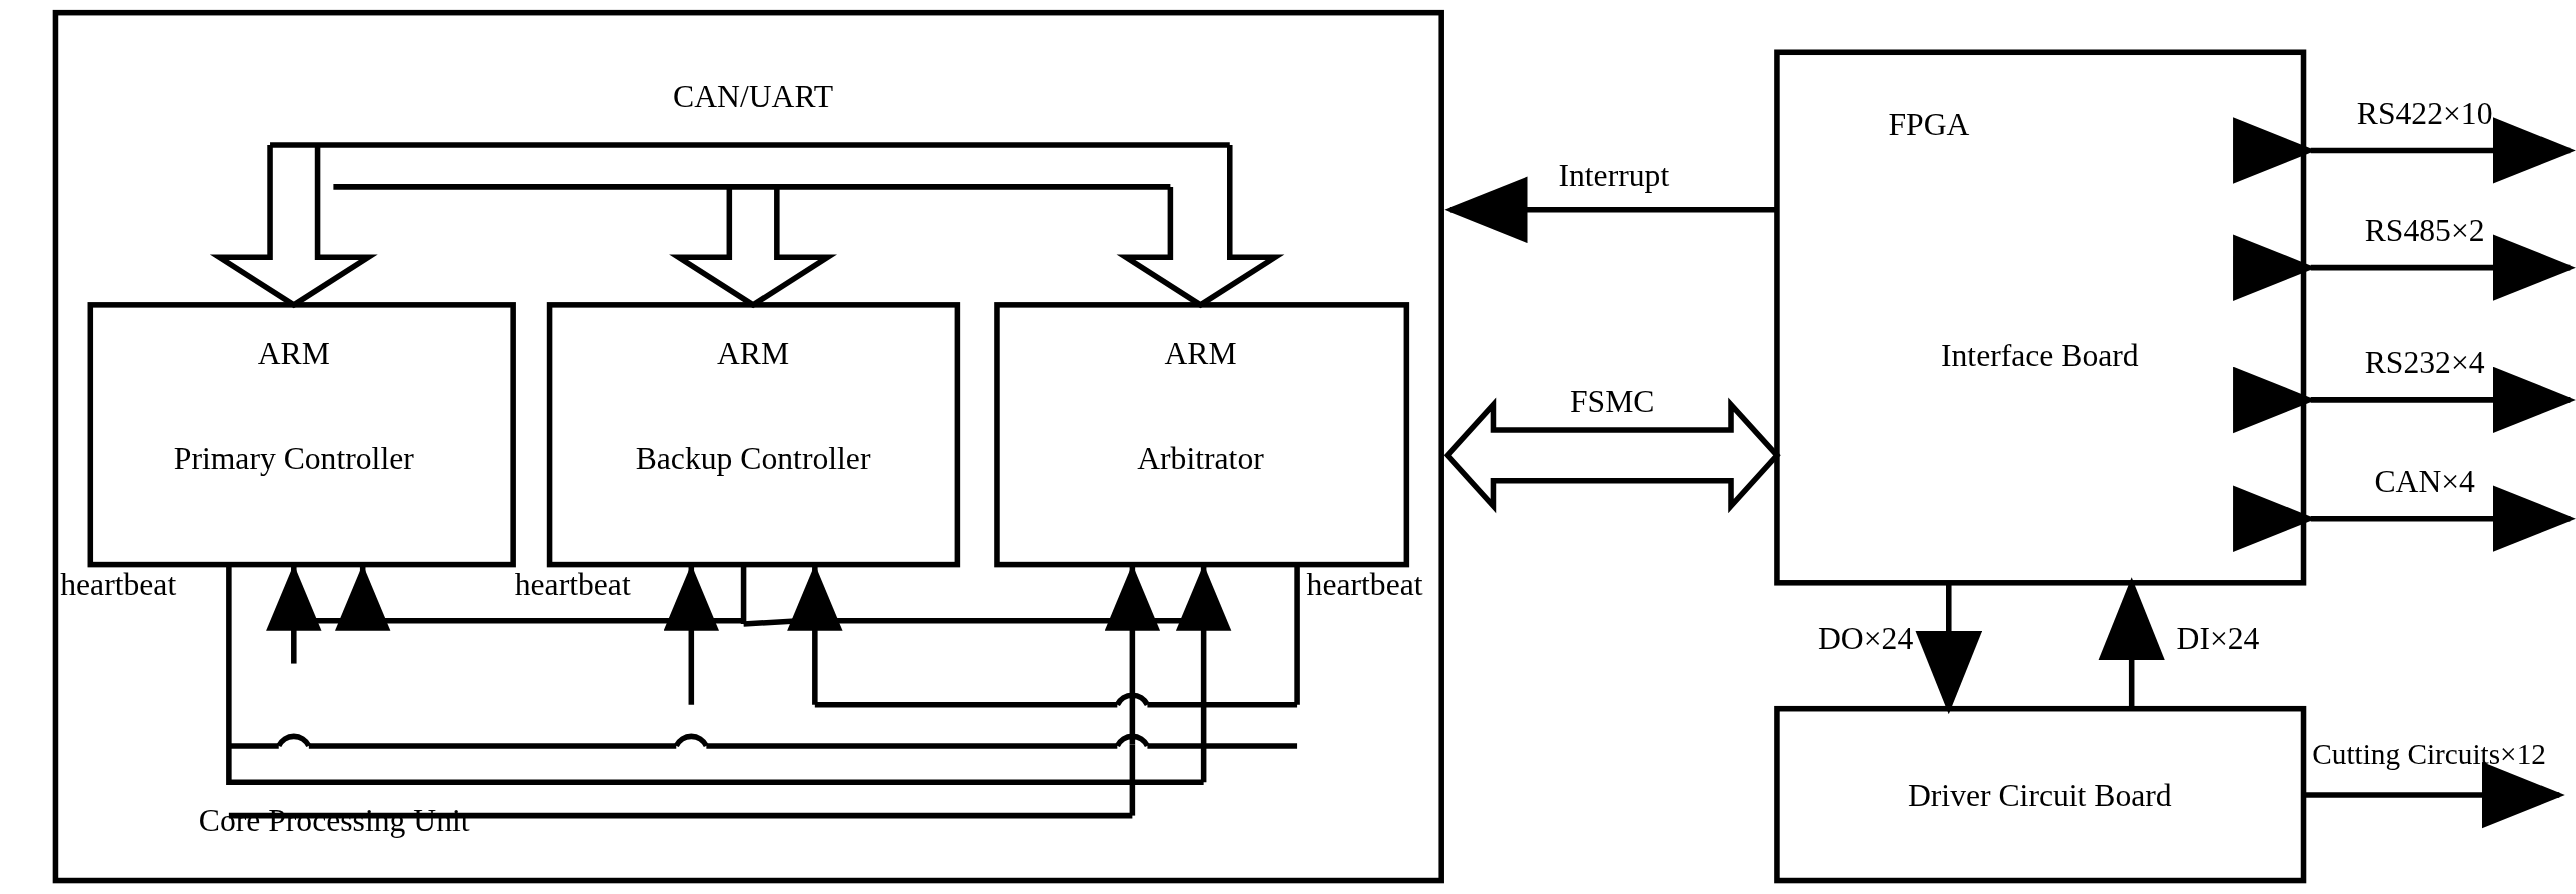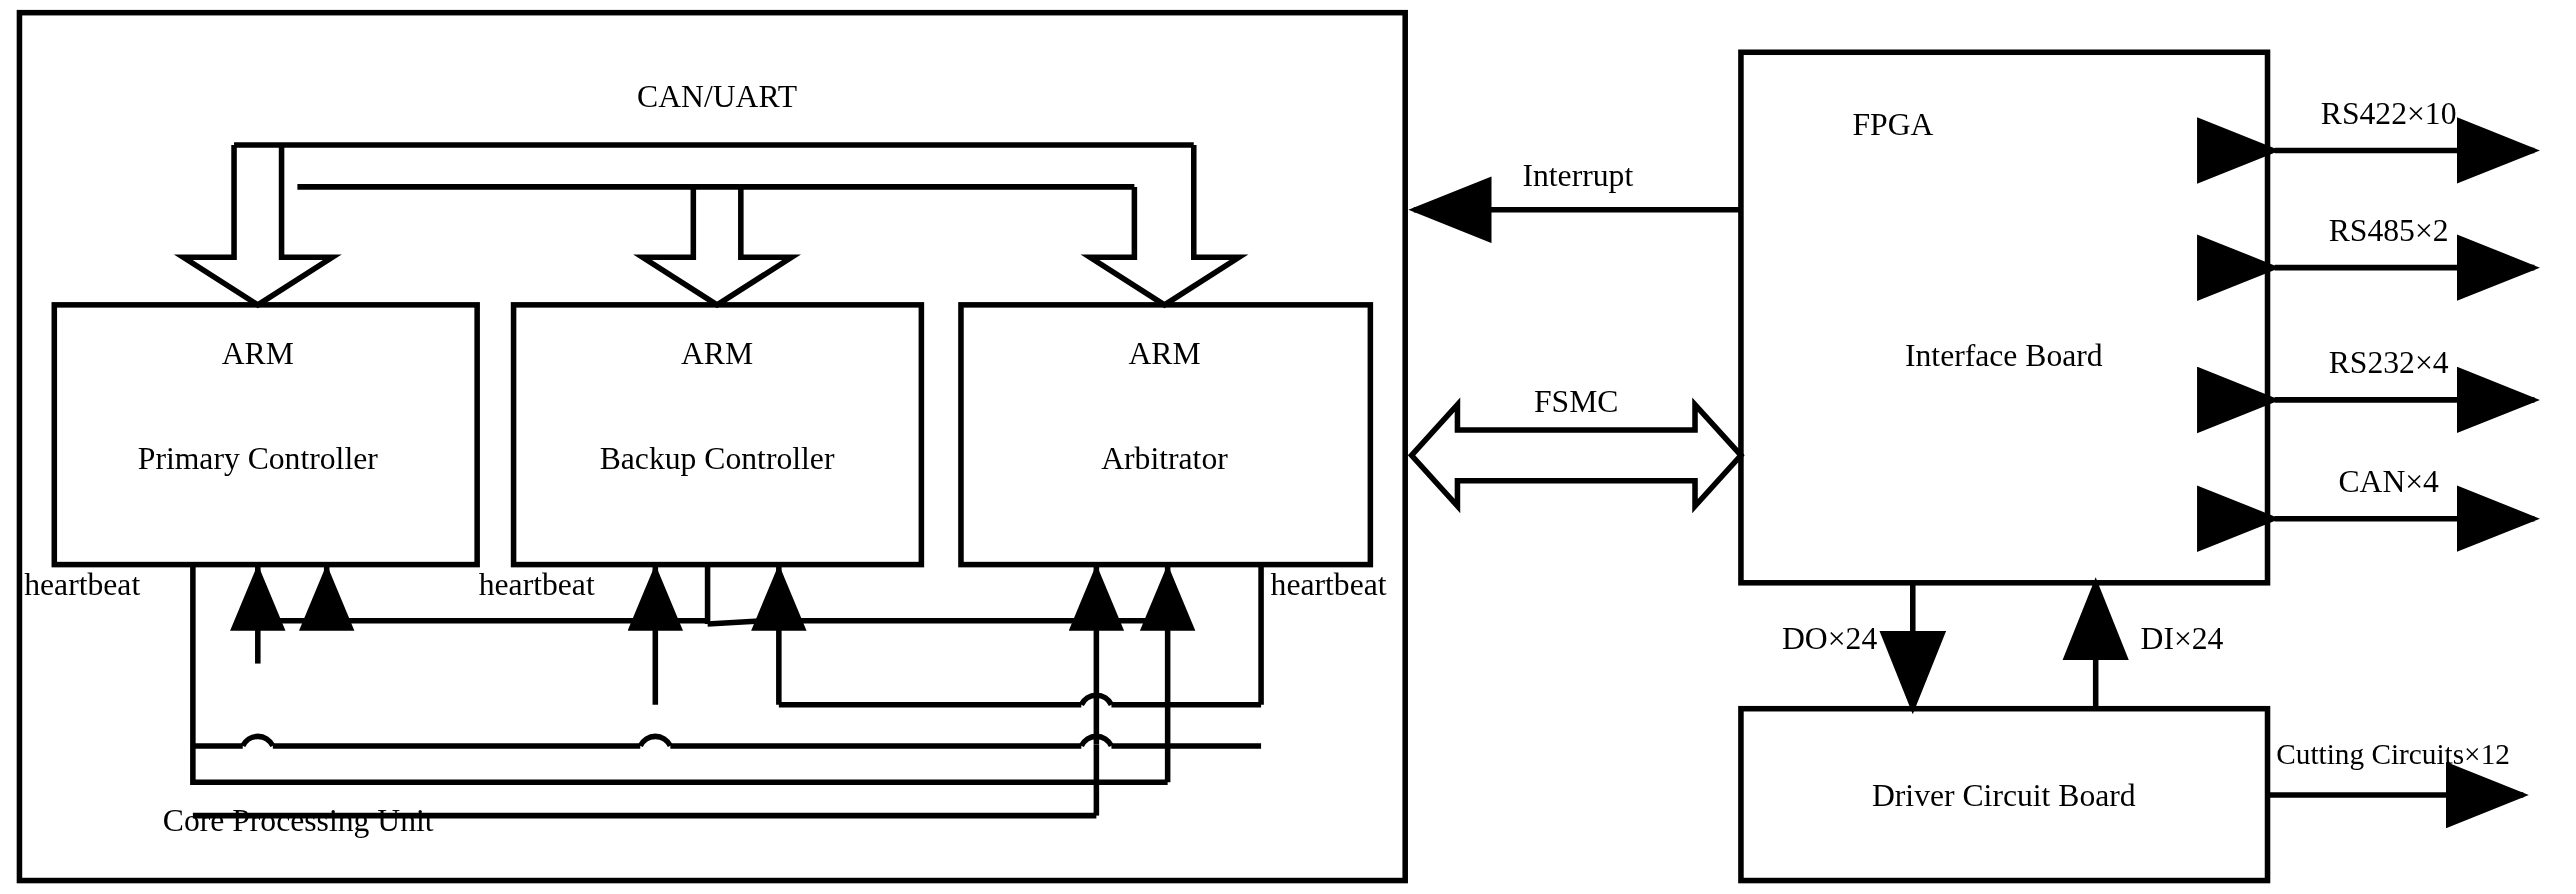--- a/index.html
+++ b/index.html
@@ -1,18 +1,18 @@
 <!DOCTYPE html>
 <html style="font-size:12.7px"><head>
 <meta charset="utf-8">
 <style>
   html,body{margin:0;padding:0;background:#ffffff;}
   body{width:2576px;height:894px;overflow:hidden;
        font-family:"Liberation Serif","DejaVu Serif",serif;}
-  #stage{position:relative;width:2140px;height:894px;}
+  #stage{position:relative;width:2140px;height:894px;margin-left:36px;}
   svg{position:absolute;left:0;top:0;}
   text{font-family:"Liberation Serif","DejaVu Serif",serif;fill:#000;}
   .lbl{font-size:40px;}
   .lbl-sm{font-size:37px;}
 </style>
 </head>
 <body>
 
 <div id="stage">
 <svg width="2576" height="894" viewBox="0 0 3252 1129" xmlns="http://www.w3.org/2000/svg">

